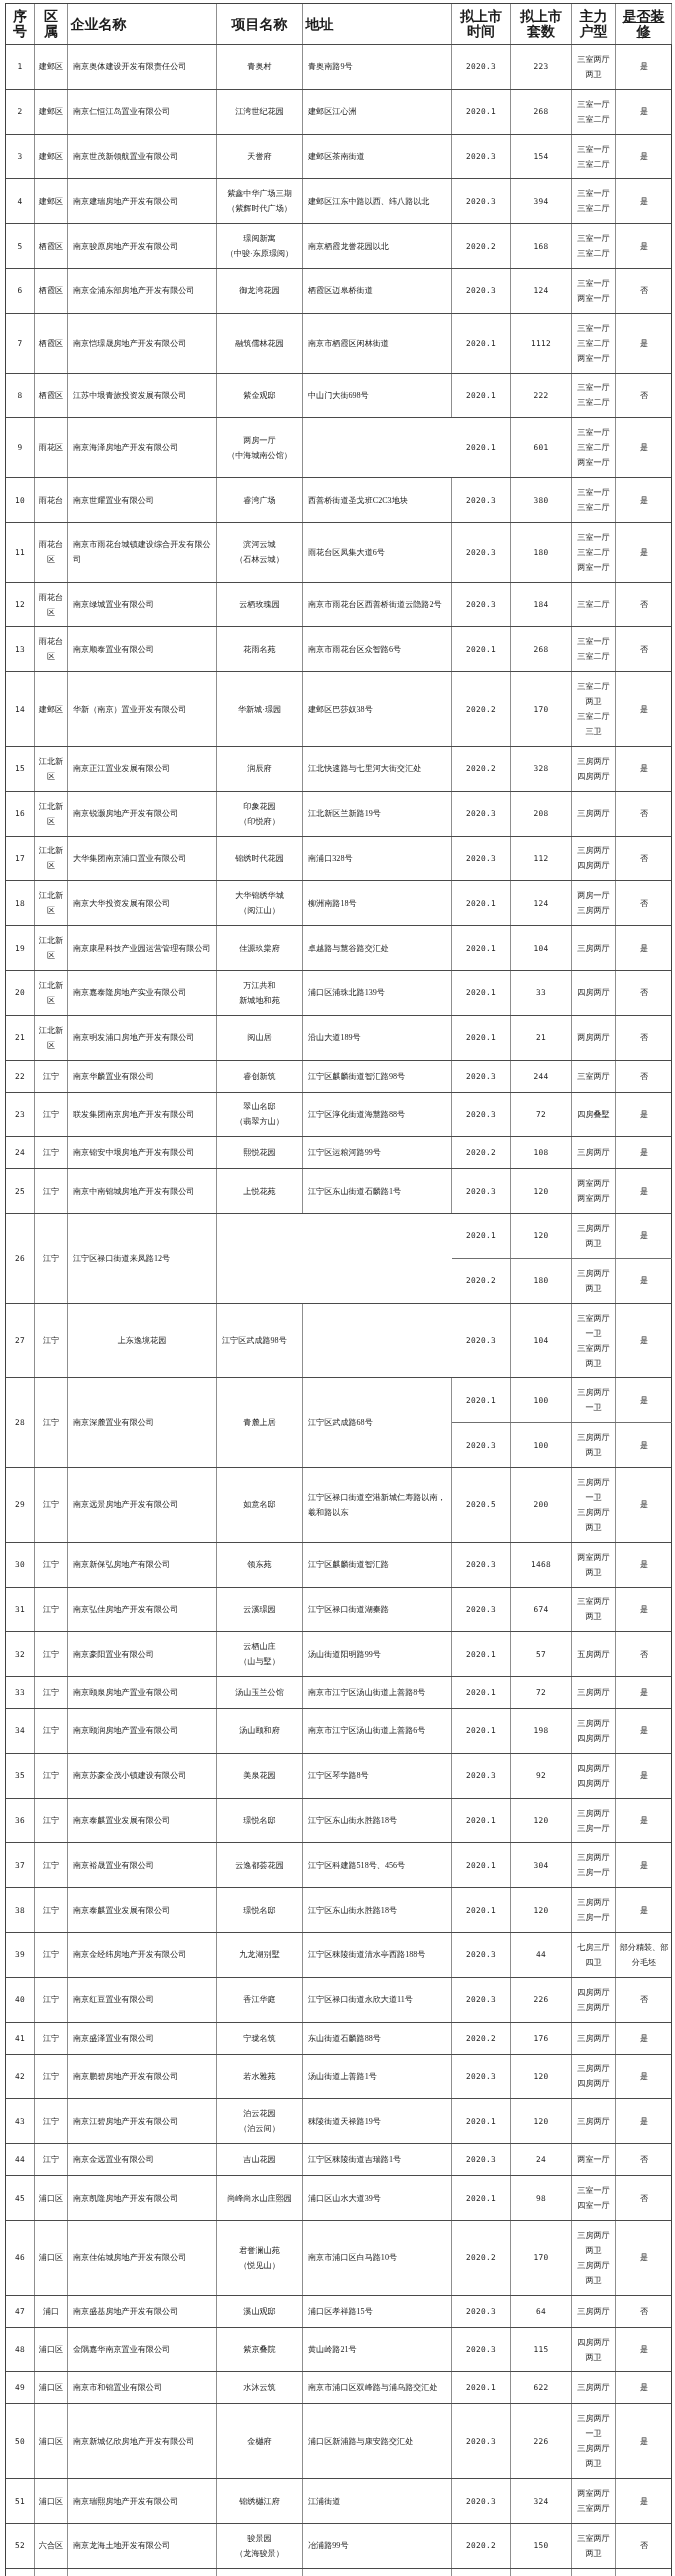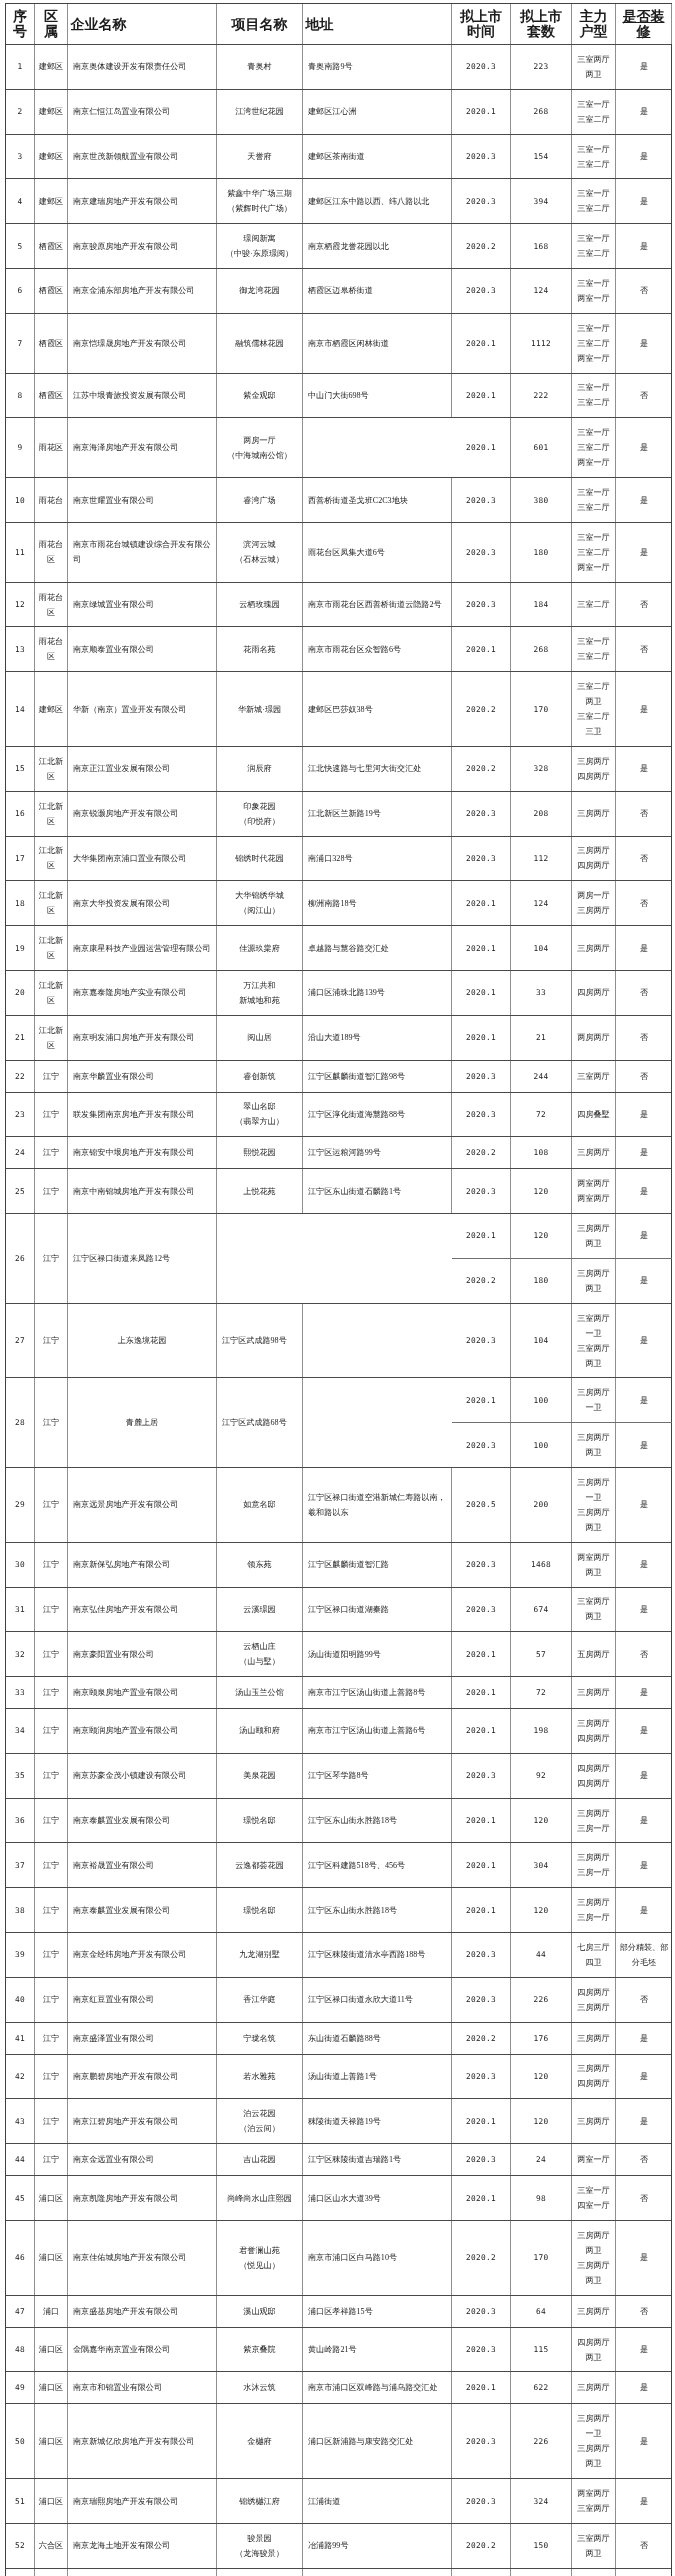--- a/index.html
+++ b/index.html
@@ -471,20 +471,21 @@
               <div class="td num">104</div>
               <div class="td pre">三室两厅一卫
 三室两厅两卫</div>
               <div class="td ">是</div>
             </div>
           </div>
         </div>
         <div class="tr">
           <div class="td num">28</div>
           <div class="td ">江宁</div>
+          <div class="td left">南京深麓置业有限公司</div>
           <div class="td pre">青麓上居</div>
           <div class="td left">江宁区武成路68号</div>
           <div class="subwrap span4">
             <div class="subrow">
               <div class="td num">2020.1</div>
               <div class="td num">100</div>
               <div class="td pre">三房两厅一卫</div>
               <div class="td ">是</div>
             </div>
             <div class="subrow">

